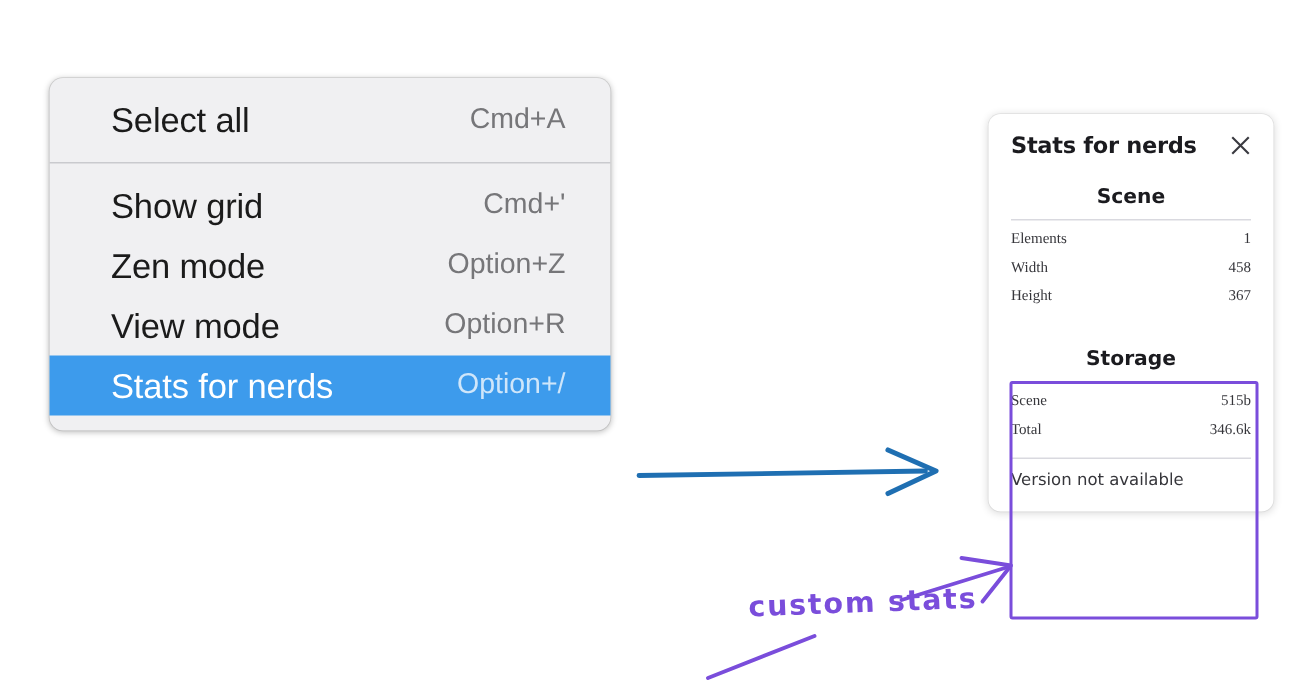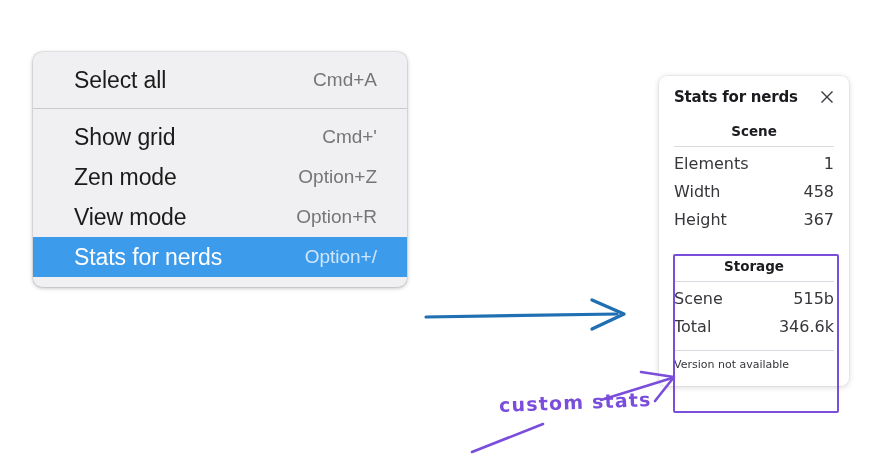--- a/index.html
+++ b/index.html
@@ -105,24 +105,25 @@
   }
   .sp-rule {
     height: 1px;
     background: #d9d9df;
     margin-bottom: 3px;
   }
   .sp-row {
     display: flex;
     justify-content: space-between;
     align-items: baseline;
-    font-size: 16px;
+    font-size: 10px;
     color: #36363b;
     padding: 2px 0;
     line-height: 1.5;
+    font-family: Liberation Serif, serif;
   }
   .sp-row .sp-key { white-space: nowrap; }
   .sp-row .sp-val { white-space: nowrap; }
   .sp-single {
     font-size: 11px;
     color: #36363b;
     padding: 3px 0 0 0;
     line-height: 1.5;
     white-space: nowrap;
   }

